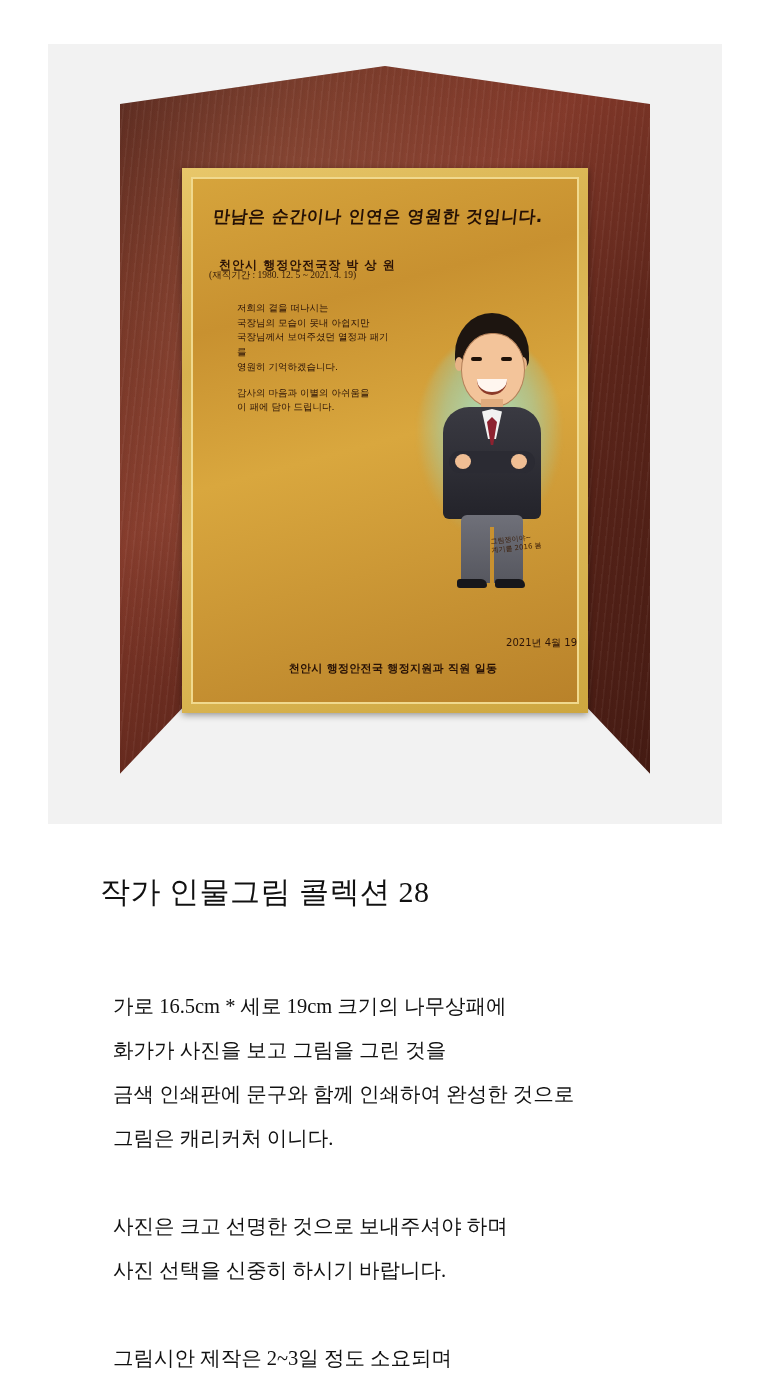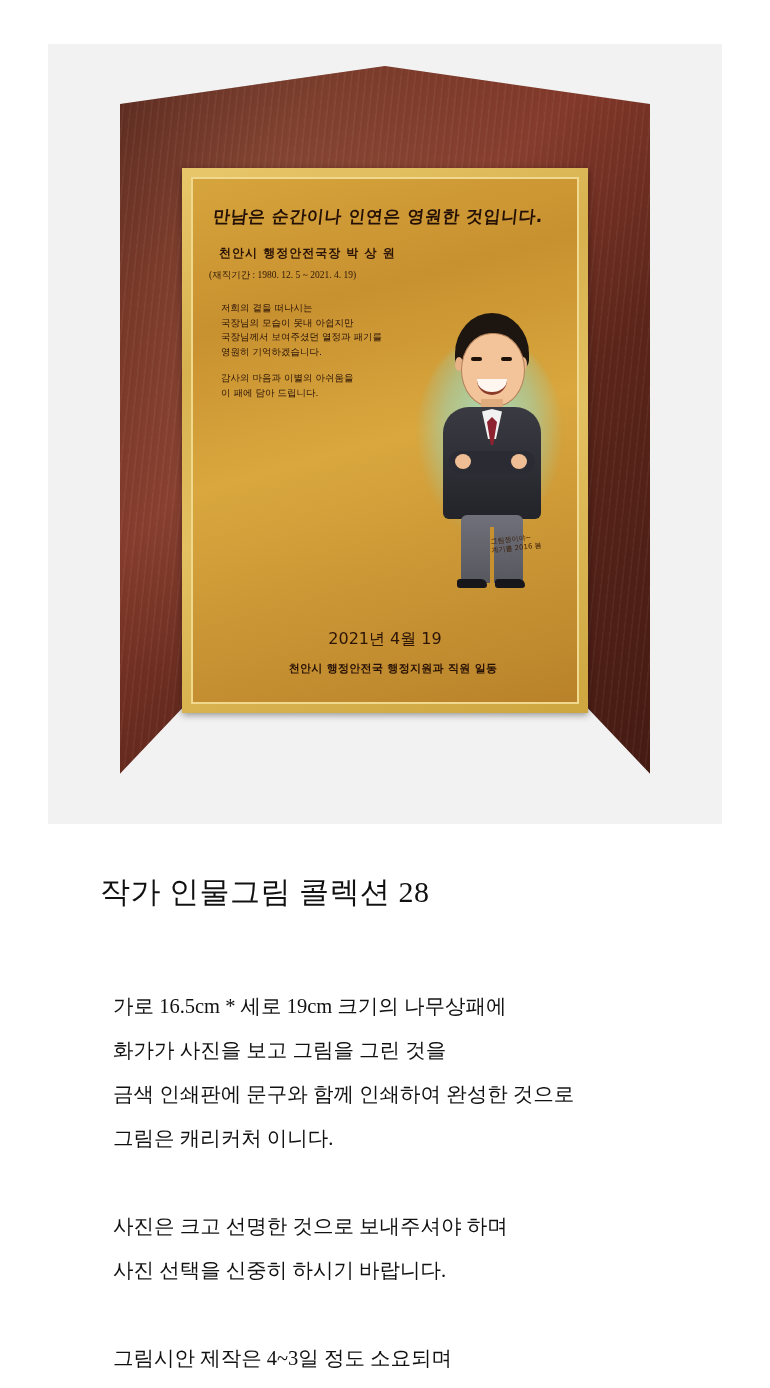--- a/index.html
+++ b/index.html
@@ -96,21 +96,21 @@
     font-size: 17px;
     font-weight: bold;
     color: #241005;
     letter-spacing: 0.5px;
     transform: skewX(-6deg);
     white-space: nowrap;
   }
   .plate-recipient {
     position: absolute;
     left: 26px;
-    top: 66px;
+    top: 78px;
     font-family: "DejaVu Sans", sans-serif;
     font-size: 12px;
     font-weight: bold;
     color: #2a1206;
     letter-spacing: 1px;
   }
   .plate-term {
     position: absolute;
     left: 16px;
     top: 90px;
@@ -121,29 +121,29 @@
   .plate-body {
     position: absolute;
     left: 28px;
     top: 122px;
     width: 175px;
     font-family: "DejaVu Sans", sans-serif;
     font-size: 9.5px;
     line-height: 1.55;
     color: #2c1407;
   }
-  .plate-body p { margin: 0 0 11px 0; }
+  .plate-body p { margin: 0 0 11px 16px; }
   .plate-date {
     position: absolute;
     left: 0;
     right: 0;
     bottom: 52px;
-    text-align: center;
-    font-family: "DejaVu Sans", sans-serif;
-    font-size: 16px;
+    text-align: right;
+    font-family: "DejaVu Sans", sans-serif;
+    font-size: 10px;
     color: #2c1407;
   }
   .plate-issuer {
     position: absolute;
     left: 0;
     right: 0;
     bottom: 26px;
     text-align: center;
     font-family: "DejaVu Sans", sans-serif;
     font-size: 11px;
@@ -396,14 +396,14 @@
 
 <div class="description">
   <p class="desc-para">가로 16.5cm * 세로 19cm 크기의 나무상패에</p>
   <p class="desc-para">화가가 사진을 보고 그림을 그린 것을</p>
   <p class="desc-para">금색 인쇄판에 문구와 함께 인쇄하여 완성한 것으로</p>
   <p class="desc-para">그림은 캐리커처 이니다.</p>
   <div class="desc-gap"></div>
   <p class="desc-para">사진은 크고 선명한 것으로 보내주셔야 하며</p>
   <p class="desc-para">사진 선택을 신중히 하시기 바랍니다.</p>
   <div class="desc-gap"></div>
-  <p class="desc-para">그림시안 제작은 4~3일 정도 소요되며</p>
+  <p class="desc-para">그림시안 제작은 2~3일 정도 소요되며</p>
 </div>
 
 </body></html>

